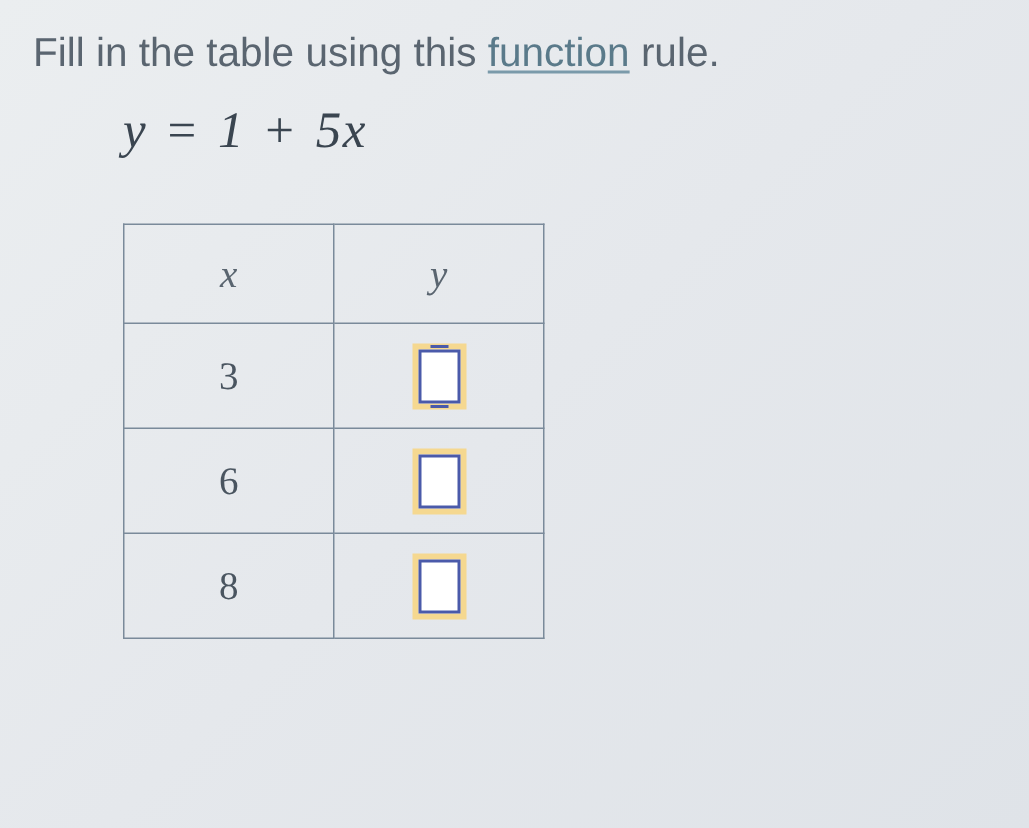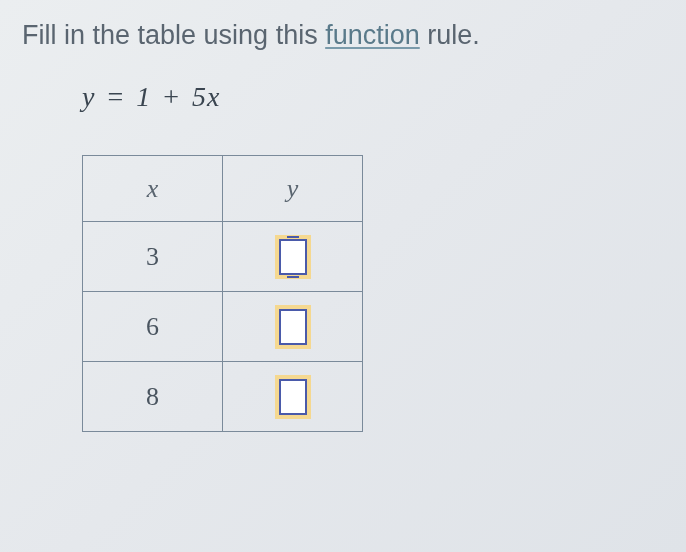--- a/index.html
+++ b/index.html
@@ -9,33 +9,33 @@
       background: linear-gradient(135deg, #ebeef0 0%, #e5e8ec 50%, #dfe3e8 100%);
       font-family: 'Segoe UI', Arial, sans-serif;
       padding: 18px 22px;
       color: #4a5560;
       position: relative;
       overflow: hidden;
     }
     .instruction {
       font-size: 27px;
       color: #5a6570;
-      margin-bottom: 28px;
+      margin-bottom: 16px;
       line-height: 1.3;
     }
     .func-link {
       color: #5a7a8a;
       text-decoration: underline;
       text-decoration-color: #7a9aaa;
       text-underline-offset: 3px;
     }
     .equation {
       font-family: 'Times New Roman', serif;
       font-style: italic;
-      font-size: 28px;
+      font-size: 34px;
       color: #3a4550;
       margin-left: 60px;
       margin-bottom: 42px;
       letter-spacing: 1px;
     }
     .equation .eq-sign, .equation .plus-sign {
       font-style: normal;
       margin: 0 4px;
     }
     .table-wrap {

